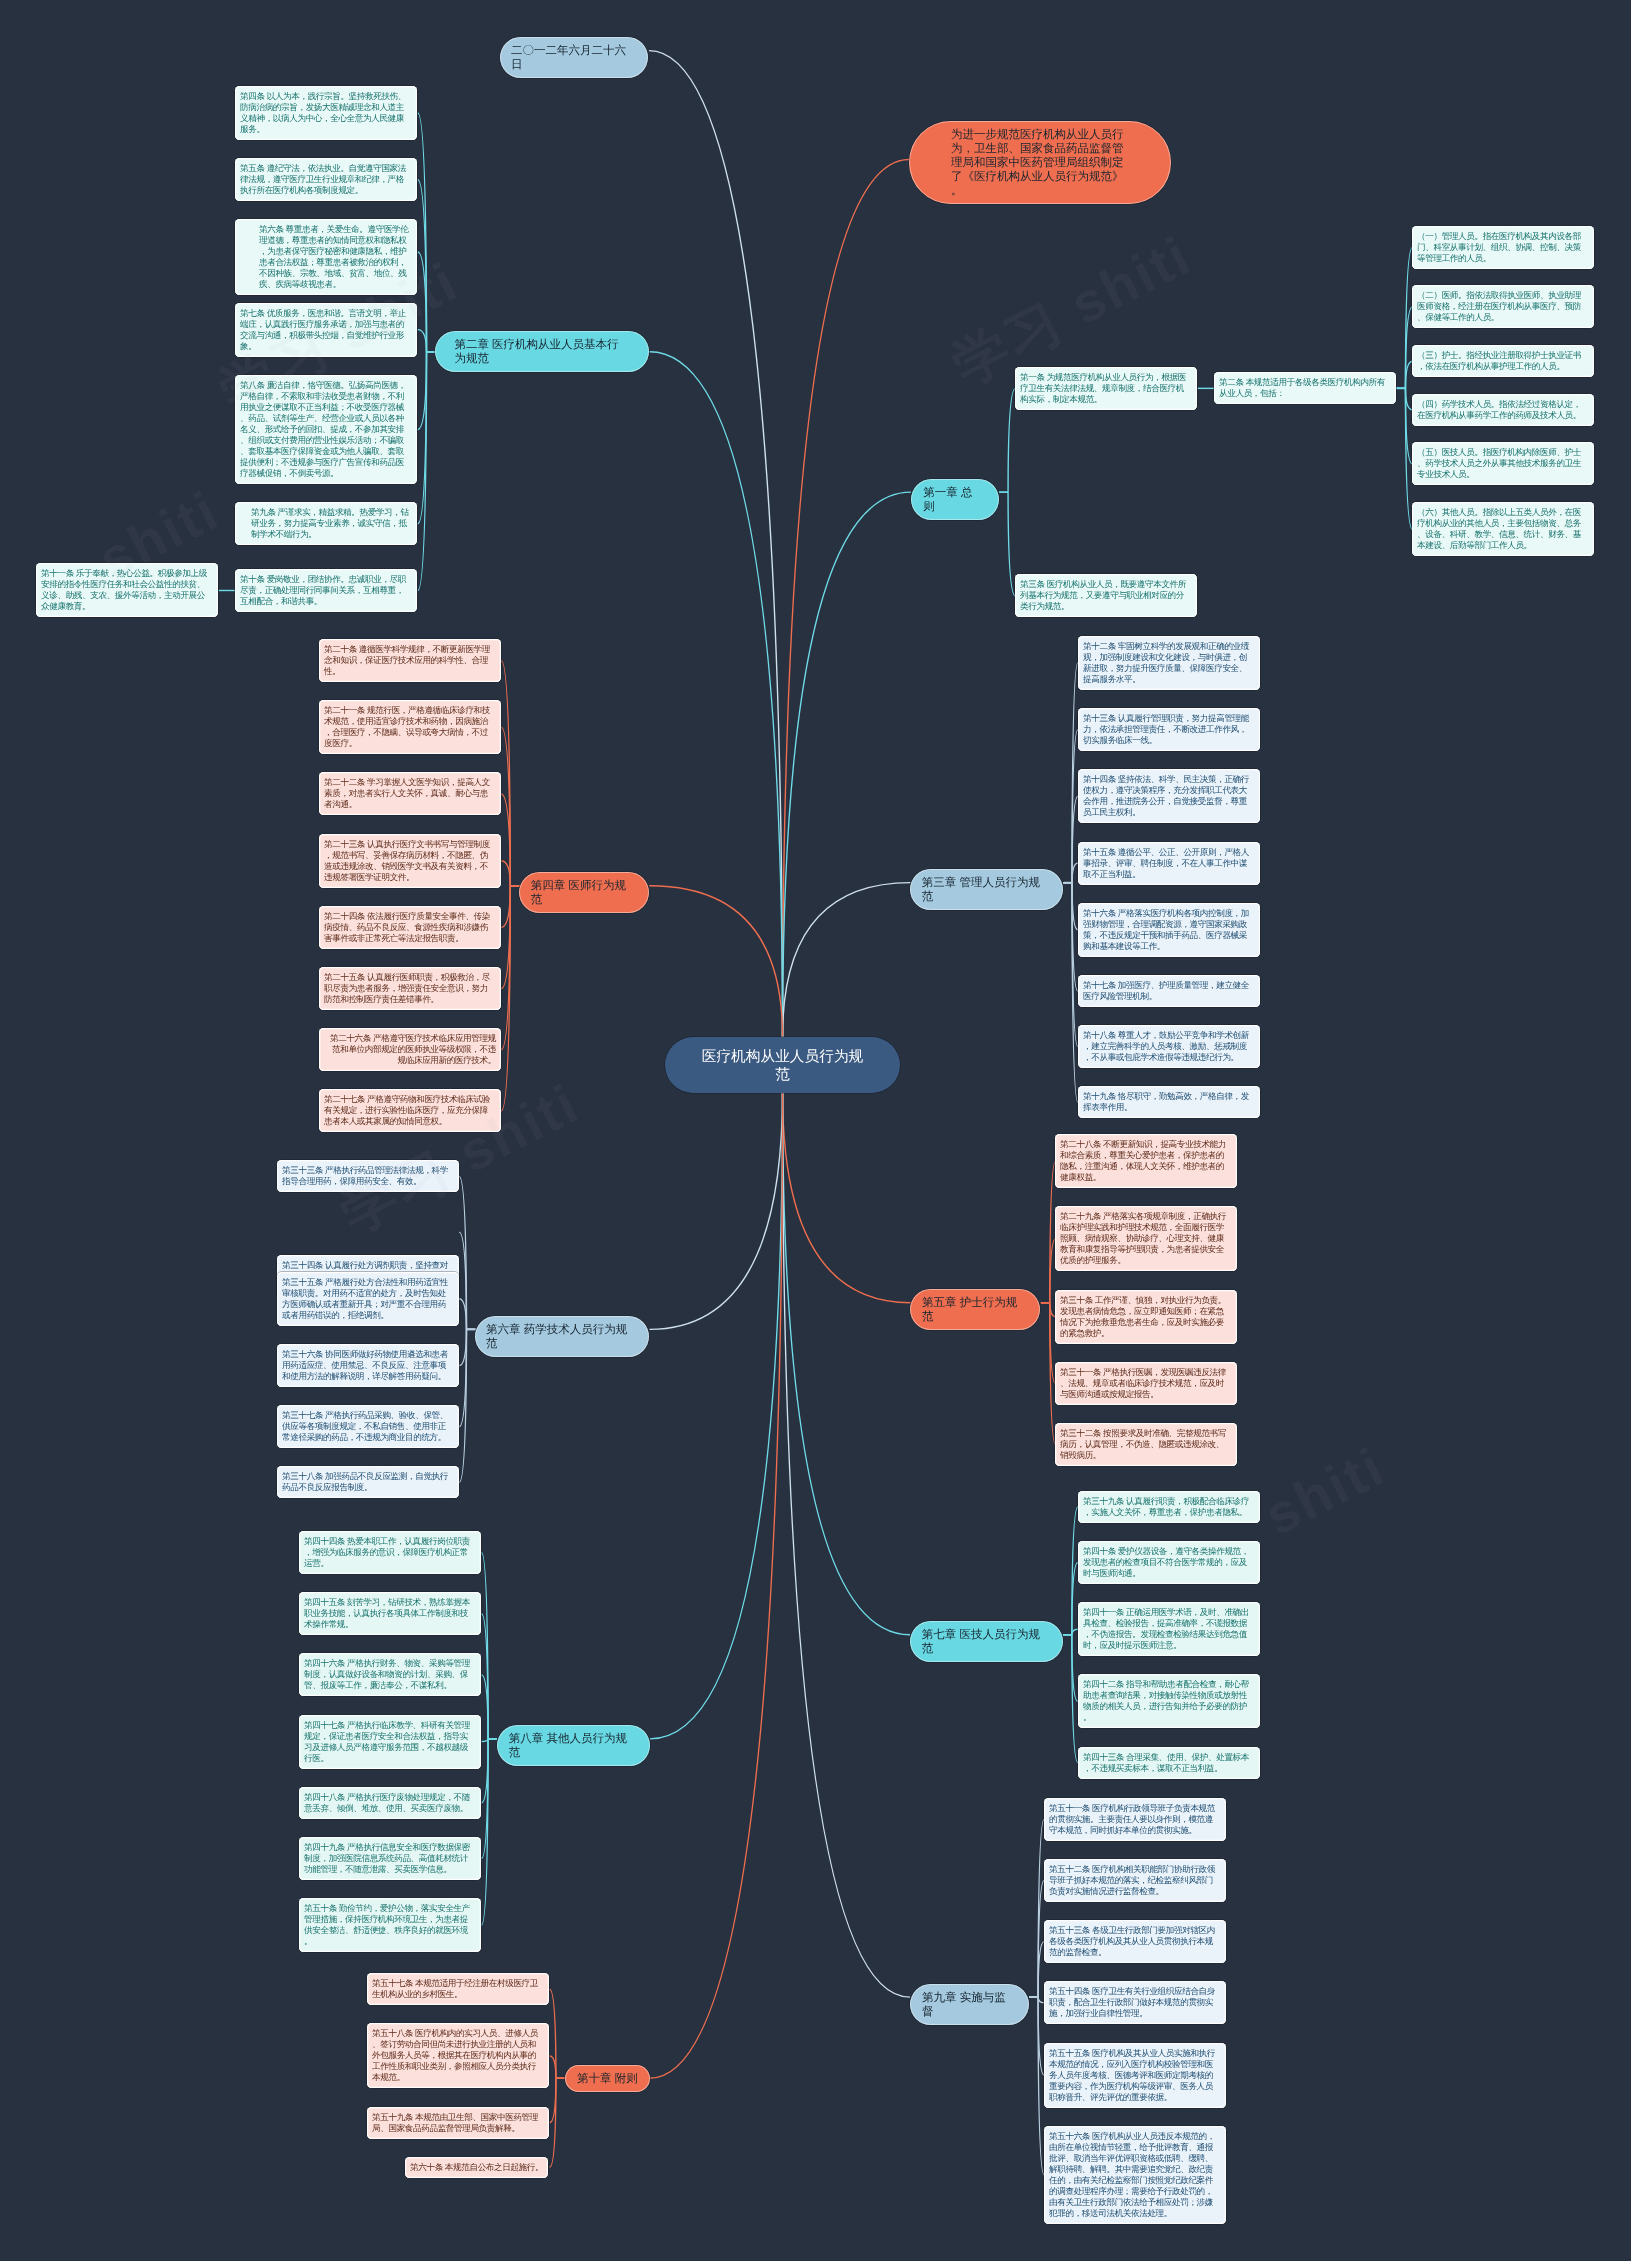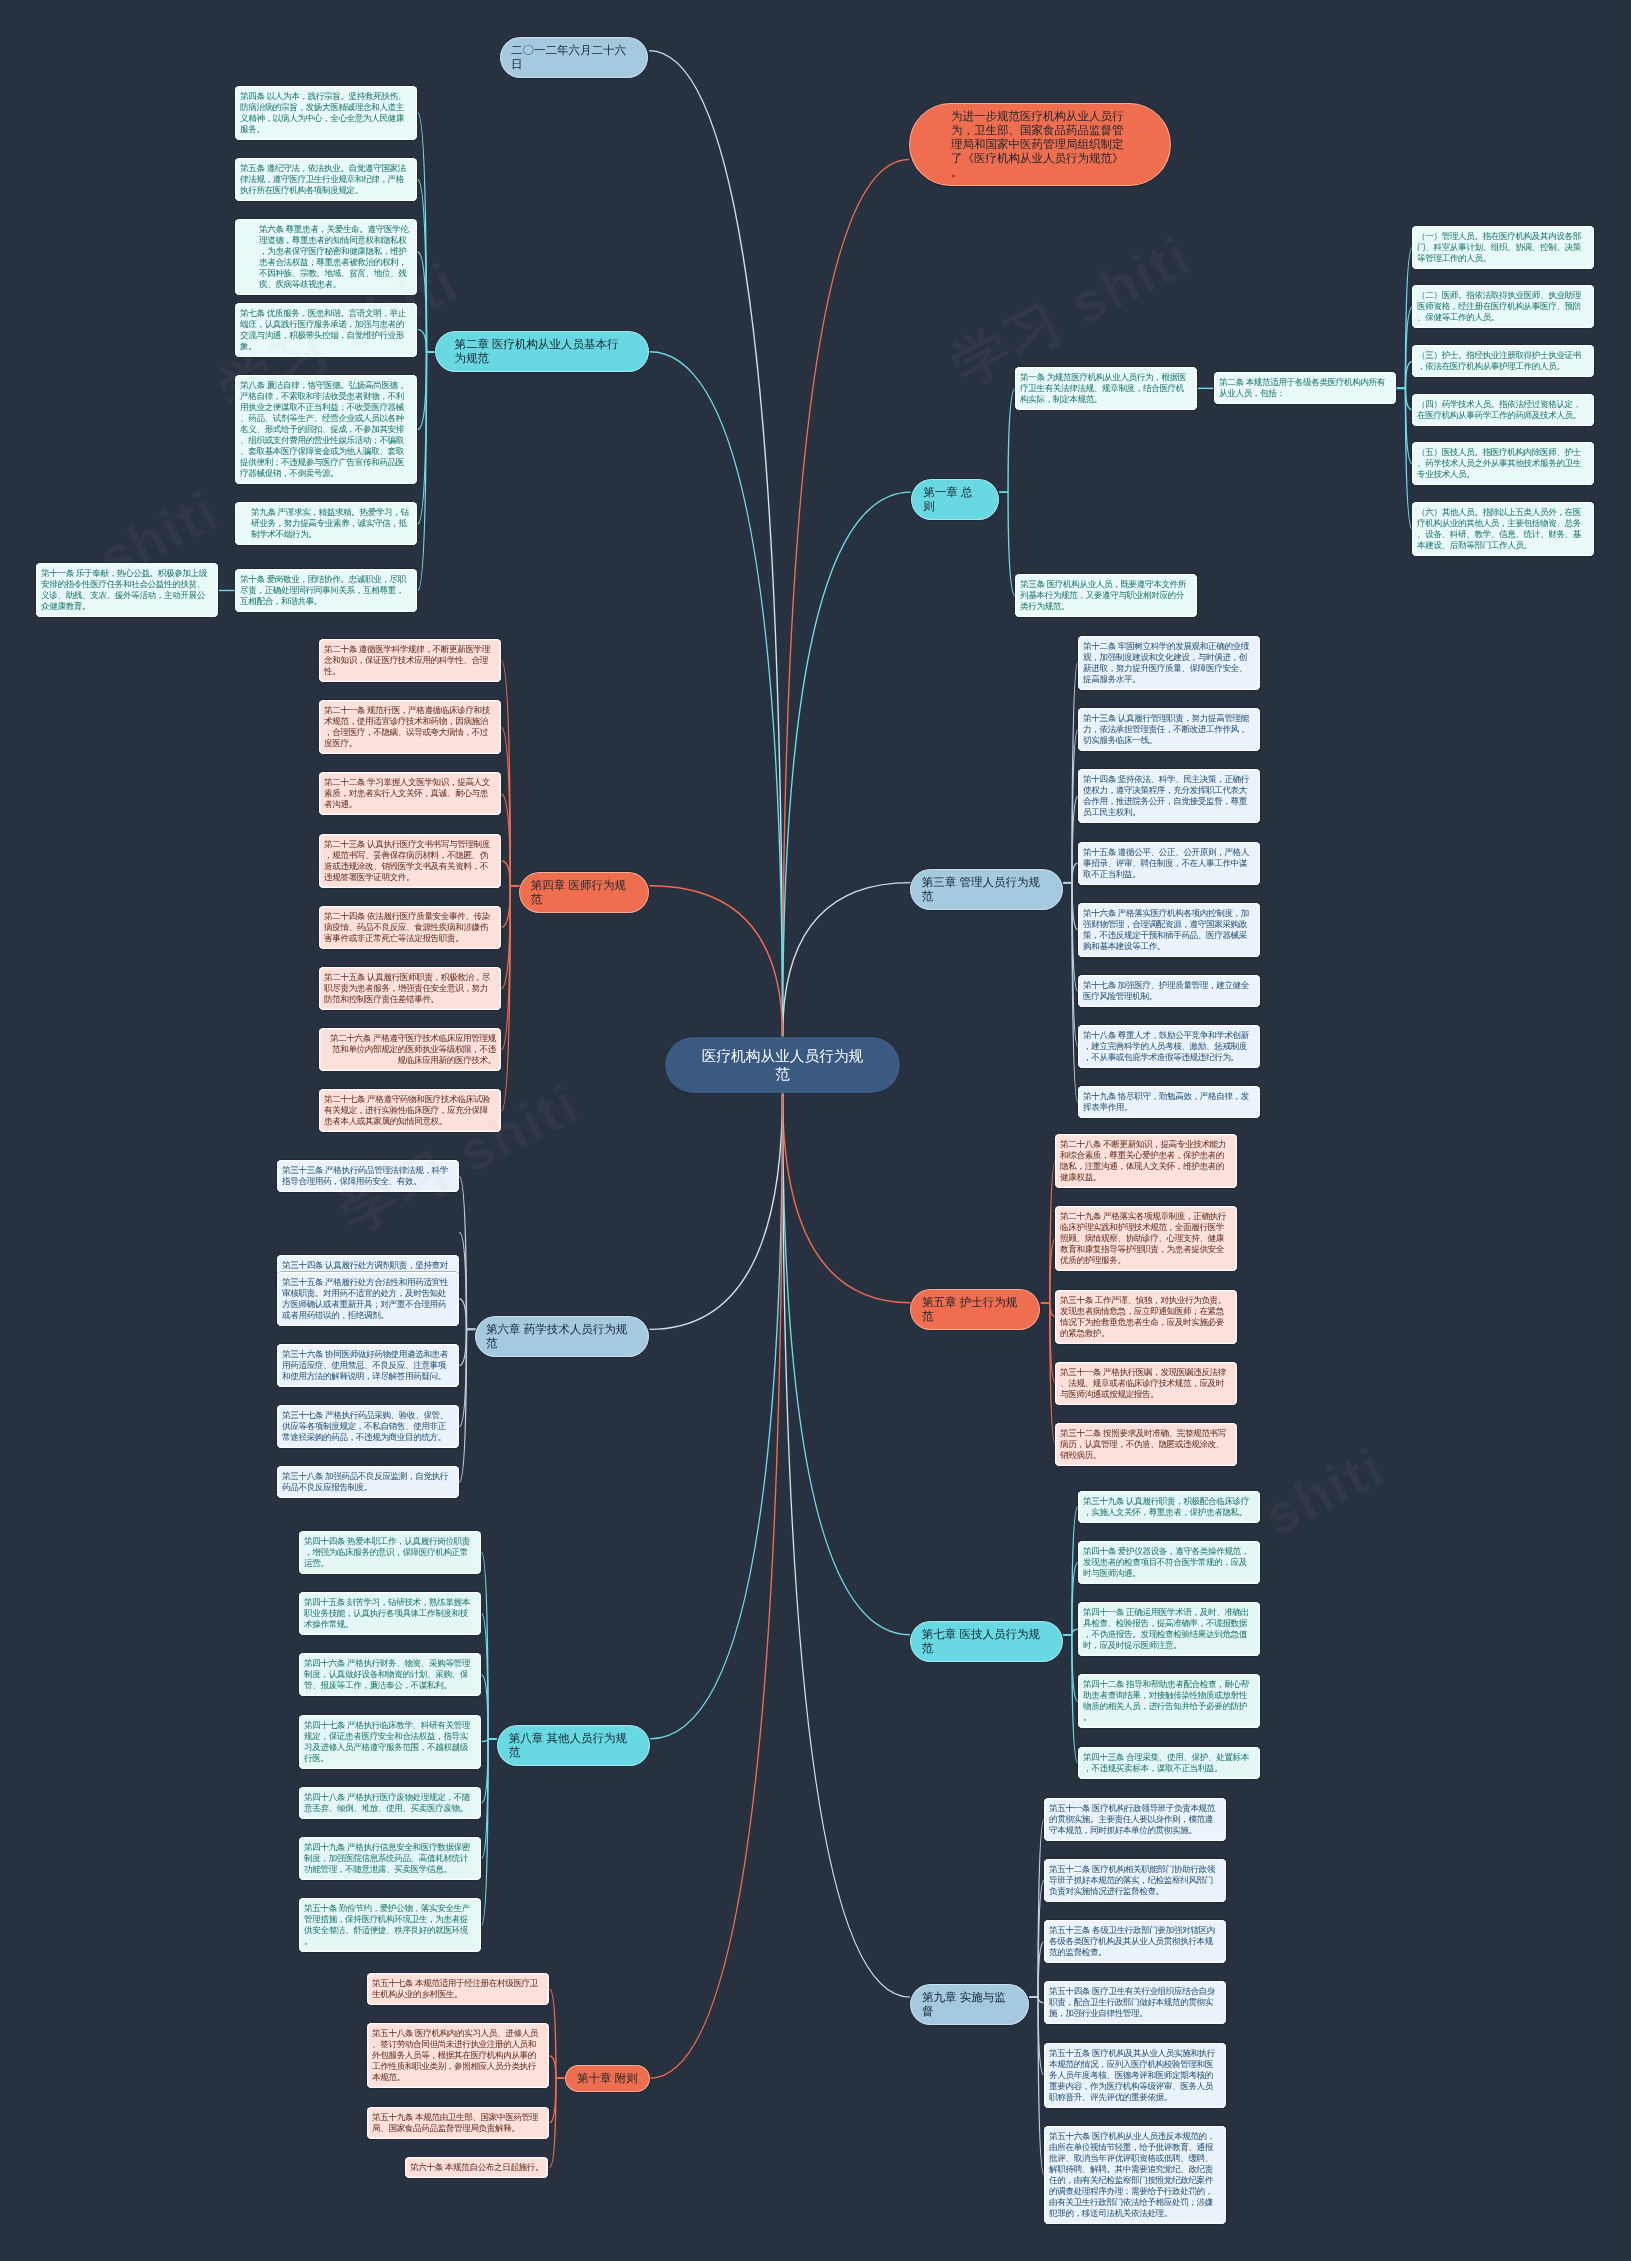--- a/index.html
+++ b/index.html
@@ -168,21 +168,21 @@
       <path d="M885.9 3261.2L871.9 3261.2" fill="none" stroke="#ef6e4f" stroke-width="2.2" stroke-linecap="butt"></path>
       <path d="M862.0 3226.2Q871.9 3226.2 871.9 3261.2" fill="none" stroke="#ef6e4f" stroke-width="2.2" stroke-linecap="butt"></path>
       <path d="M885.9 3261.2L871.9 3261.2" fill="none" stroke="#ef6e4f" stroke-width="2.2" stroke-linecap="butt"></path>
       <path d="M862.0 3330.9Q871.9 3330.9 871.9 3261.2" fill="none" stroke="#ef6e4f" stroke-width="2.2" stroke-linecap="butt"></path>
       <path d="M885.9 3261.2L871.9 3261.2" fill="none" stroke="#ef6e4f" stroke-width="2.2" stroke-linecap="butt"></path>
       <path d="M862.0 3400.8Q871.9 3400.8 871.9 3261.2" fill="none" stroke="#ef6e4f" stroke-width="2.2" stroke-linecap="butt"></path>
     </svg>
   <div id="nodes">
       <div id="root" style="left: 665px; top: 1037px; width: 235px; height: 56px;">医疗机构从业人员行为规范</div>
       <div class="pill" style="left: 500px; top: 37px; width: 148px; background: rgb(165, 202, 223); padding-left: 11px; padding-right: 11px;">二〇一二年六月二十六日</div>
-      <div class="pill" style="left: 909px; top: 103px; width: 262px; background: rgb(239, 110, 79); padding-left: 42px; padding-right: 42px;">为进一步规范医疗机构从业人员行为，卫生部、国家食品药品监督管理局和国家中医药管理局组织制定了《医疗机构从业人员行为规范》。</div>
+      <div class="pill" style="left: 909px; top: 121px; width: 262px; background: rgb(239, 110, 79); padding-left: 42px; padding-right: 42px;">为进一步规范医疗机构从业人员行为，卫生部、国家食品药品监督管理局和国家中医药管理局组织制定了《医疗机构从业人员行为规范》。</div>
       <div class="pill" style="left: 911px; top: 479px; width: 88px; background: rgb(104, 216, 226); padding-left: 12.2px; padding-right: 12.2px;">第一章 总 则</div>
       <div class="leaf" style="left: 1015px; background: rgb(232, 249, 247); color: rgb(21, 112, 107); top: 367px;">第一条 为规范医疗机构从业人员行为，根据医疗卫生有关法律法规、规章制度，结合医疗机构实际，制定本规范。</div>
       <div class="leaf" style="left: 1214px; background: rgb(232, 249, 247); color: rgb(21, 112, 107); top: 372px;">第二条 本规范适用于各级各类医疗机构内所有从业人员，包括：</div>
       <div class="leaf" style="left: 1412px; background: rgb(232, 249, 247); color: rgb(21, 112, 107); top: 226px;">（一）管理人员。指在医疗机构及其内设各部门、科室从事计划、组织、协调、控制、决策等管理工作的人员。</div>
       <div class="leaf" style="left: 1412px; background: rgb(232, 249, 247); color: rgb(21, 112, 107); top: 285px;">（二）医师。指依法取得执业医师、执业助理医师资格，经注册在医疗机构从事医疗、预防、保健等工作的人员。</div>
       <div class="leaf" style="left: 1412px; background: rgb(232, 249, 247); color: rgb(21, 112, 107); top: 345px;">（三）护士。指经执业注册取得护士执业证书，依法在医疗机构从事护理工作的人员。</div>
       <div class="leaf" style="left: 1412px; background: rgb(232, 249, 247); color: rgb(21, 112, 107); top: 394px;">（四）药学技术人员。指依法经过资格认定，在医疗机构从事药学工作的药师及技术人员。</div>
       <div class="leaf" style="left: 1412px; background: rgb(232, 249, 247); color: rgb(21, 112, 107); top: 442px;">（五）医技人员。指医疗机构内除医师、护士、药学技术人员之外从事其他技术服务的卫生专业技术人员。</div>
       <div class="leaf" style="left: 1412px; background: rgb(232, 249, 247); color: rgb(21, 112, 107); top: 502px;">（六）其他人员。指除以上五类人员外，在医疗机构从业的其他人员，主要包括物资、总务、设备、科研、教学、信息、统计、财务、基本建设、后勤等部门工作人员。</div>
       <div class="leaf" style="left: 1015px; background: rgb(232, 249, 247); color: rgb(21, 112, 107); top: 574px;">第三条 医疗机构从业人员，既要遵守本文件所列基本行为规范，又要遵守与职业相对应的分类行为规范。</div>

